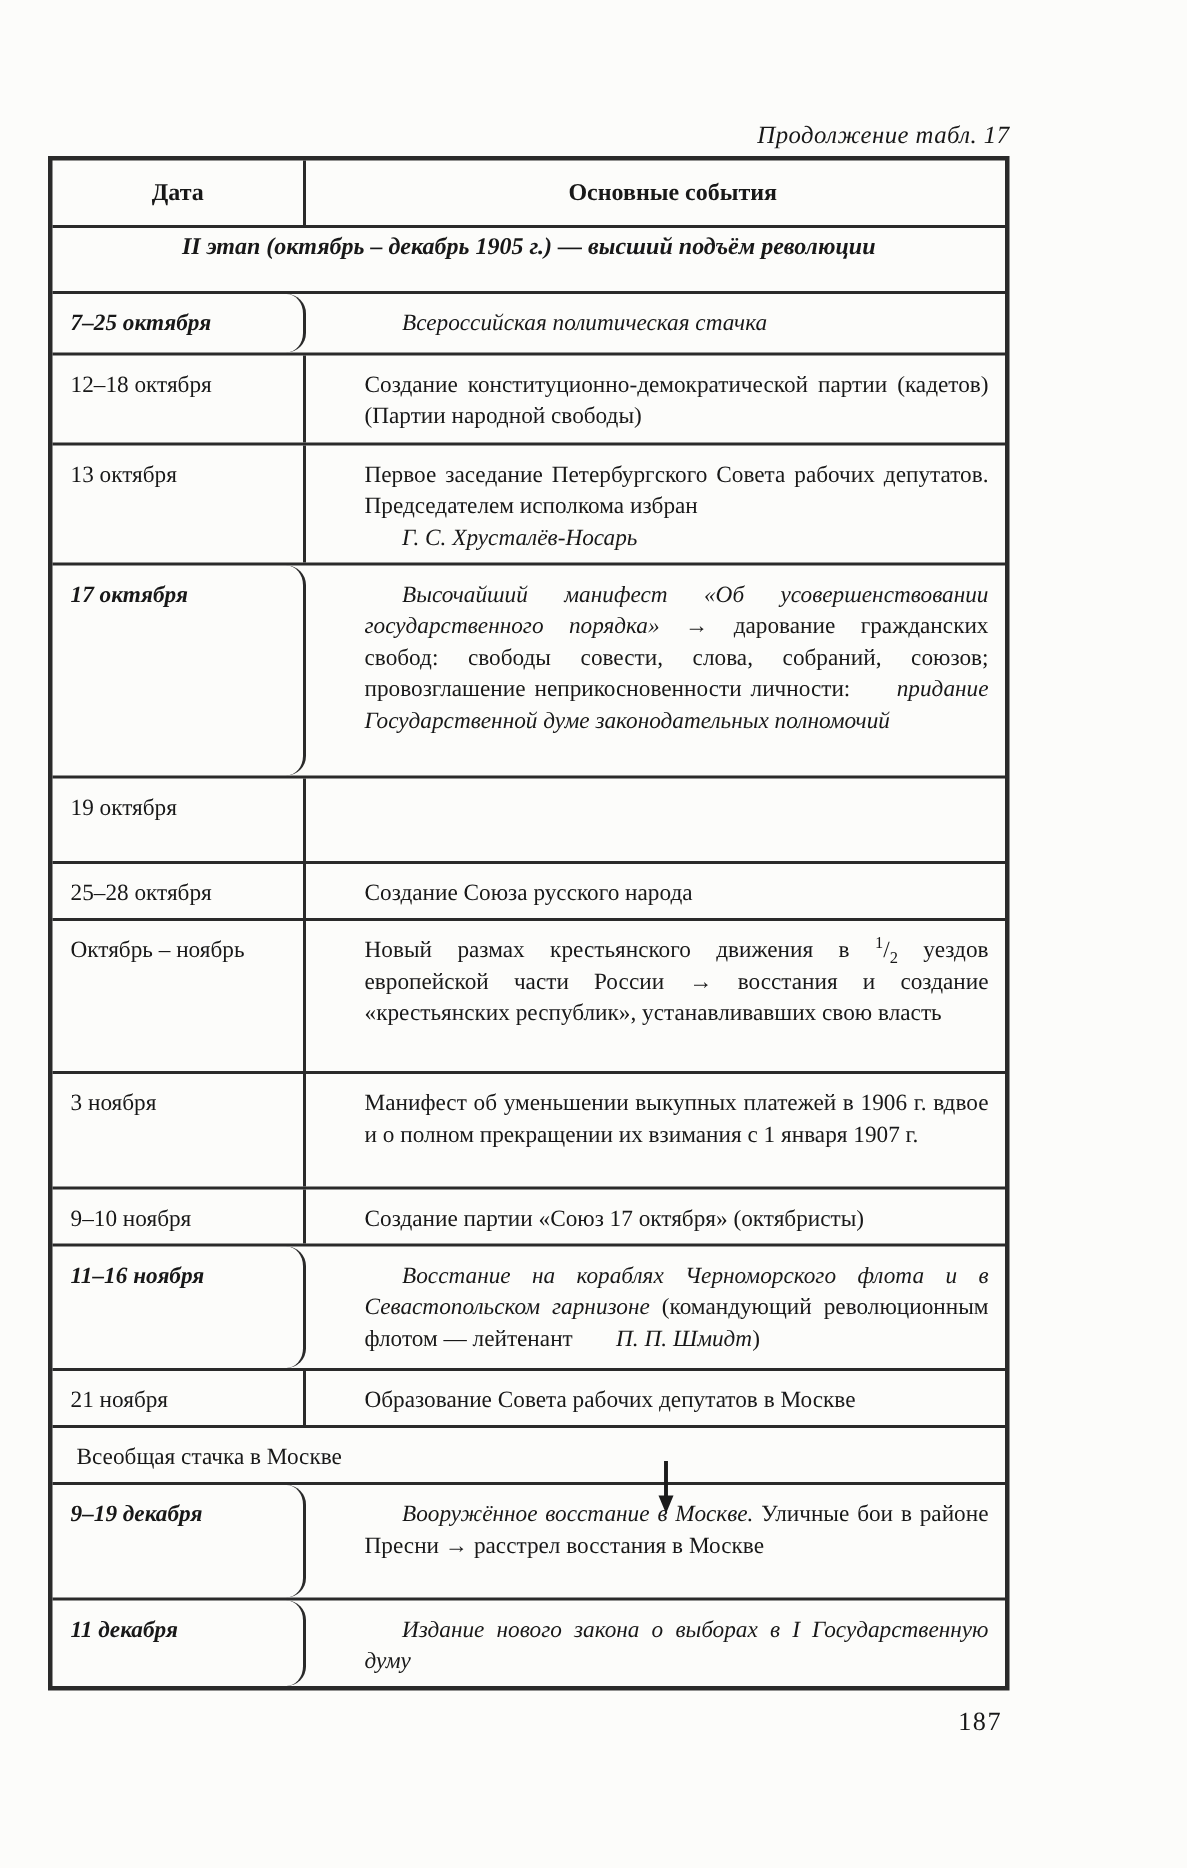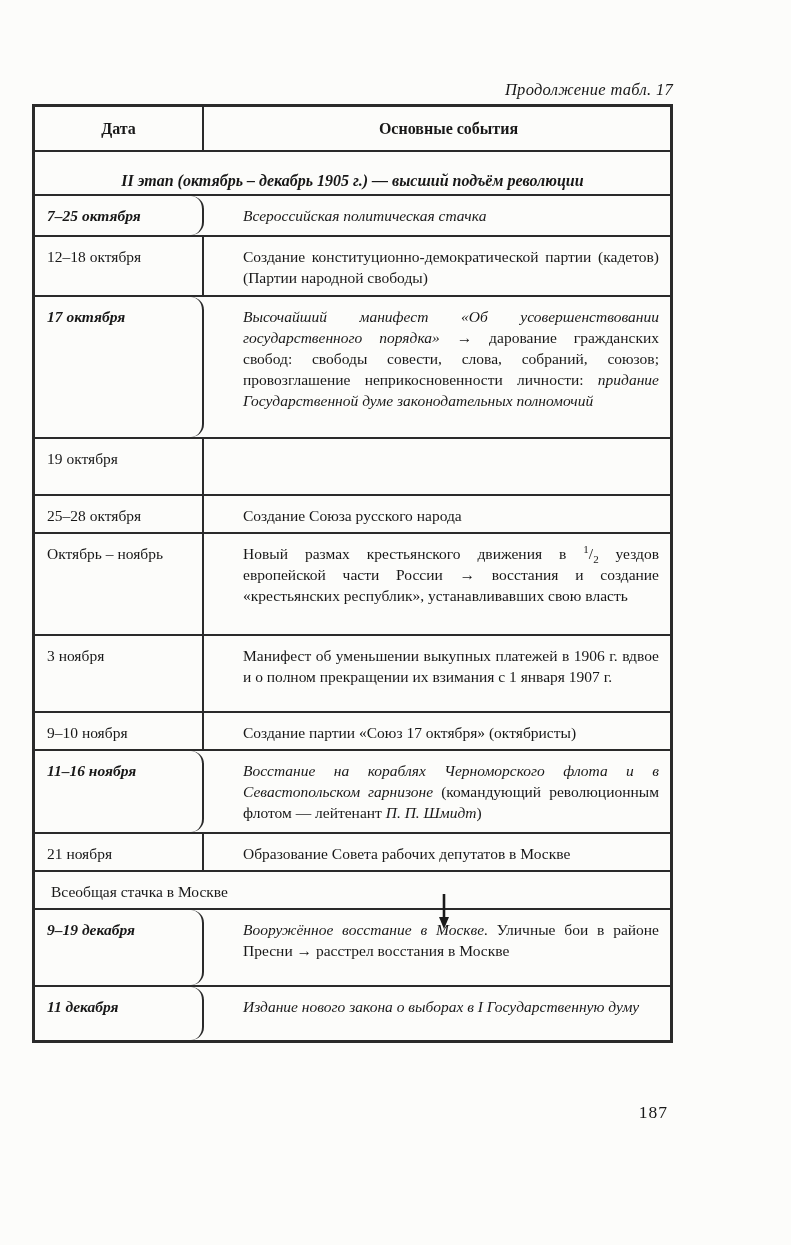--- a/index.html
+++ b/index.html
@@ -67,43 +67,43 @@
     display: flex;
     align-items: center;
     justify-content: center;
     font-weight: bold;
     font-size: 16px;
     text-align: center;
     padding: 0;
   }
   .stage-row {
     display: flex;
-    align-items: flex-end;
+    align-items: flex-start;
     justify-content: center;
     text-align: center;
     font-weight: bold;
     font-style: italic;
     font-size: 16px;
     padding: 4px 10px;
   }
   .bi { font-weight: bold; font-style: italic; border-radius: 13px; }
-  .it { font-style: italic; }
+  .it { font-style: italic; margin-left: 25px; }
   .rg { font-style: normal; margin-top: 36px; }
   .frac { white-space: nowrap; margin-top: 26px; }
   .frac sup { font-size: 11px; vertical-align: super; line-height: 0; }
   .frac sub { font-size: 11px; vertical-align: sub; line-height: 0; }
   .flow-arrow {
     position: absolute;
     left: 210px;
     top: -16px;
     z-index: 2;
   }
   .page-number {
     position: absolute;
-    top: 1102px;
+    top: 1137px;
     right: 123px;
     font-size: 17.5px;
     letter-spacing: 1px;
   }
 </style>
 </head>
 <body>
 
 <div class="page">
 
@@ -127,20 +127,27 @@
       </div>
     </div>
 
     <div class="row" style="min-height:60px">
       <div class="cell date-cell">12–18 октября</div>
       <div class="cell event-cell">
         <span class="rg">Создание конституционно-демократической партии (кадетов) (Партии народной свободы)</span>
       </div>
     </div>
 
+    <div class="row" style="min-height:75px">
+      <div class="cell date-cell">13 октября</div>
+      <div class="cell event-cell">
+        <span class="rg">Первое заседание Петербургского Совета рабочих депутатов. Председателем исполкома избран</span><br>
+        <span class="it">Г. С. Хрусталёв-Носарь</span>
+      </div>
+    </div>
 
     <div class="row" style="min-height:142px">
       <div class="cell date-cell bi">17 октября</div>
       <div class="cell event-cell">
         <span class="it">Высочайший манифест «Об усовершенствовании государственного порядка»</span>
         <span class="rg">→ дарование гражданских свобод: свободы совести, слова, собраний, союзов; провозглашение неприкосновенности личности:</span>
         <span class="it">придание Государственной думе законодательных полномочий</span>
       </div>
     </div>
 

